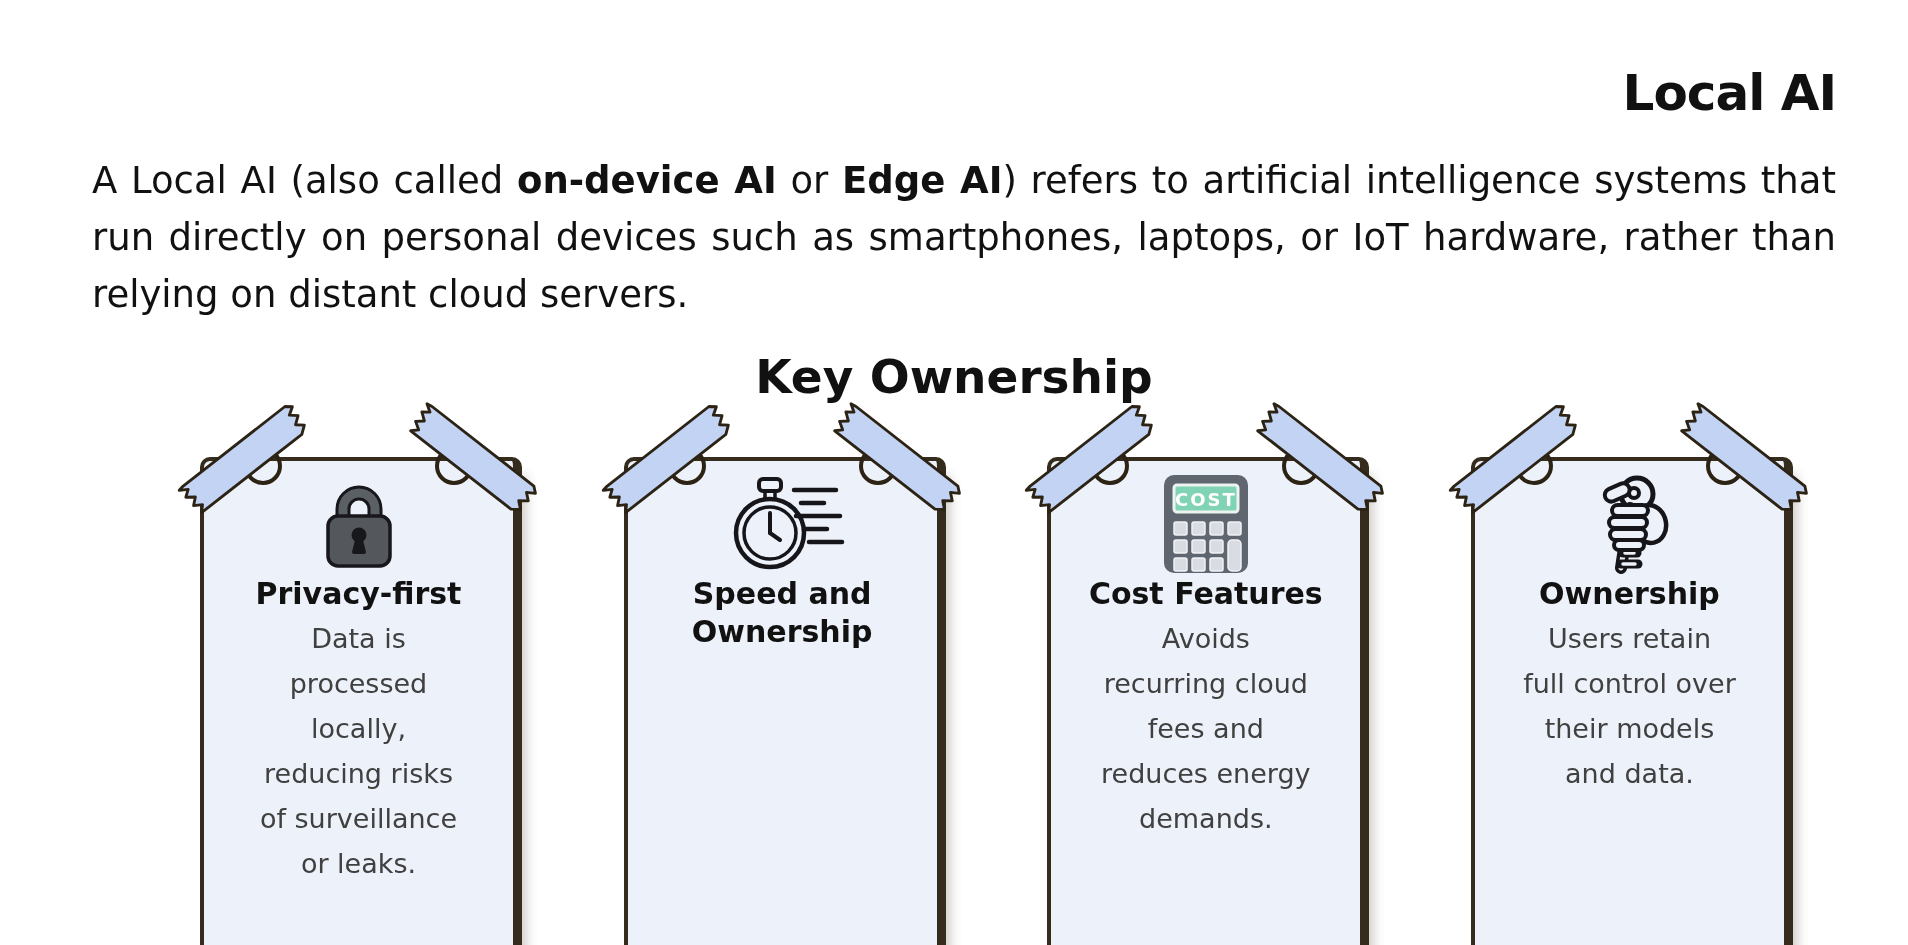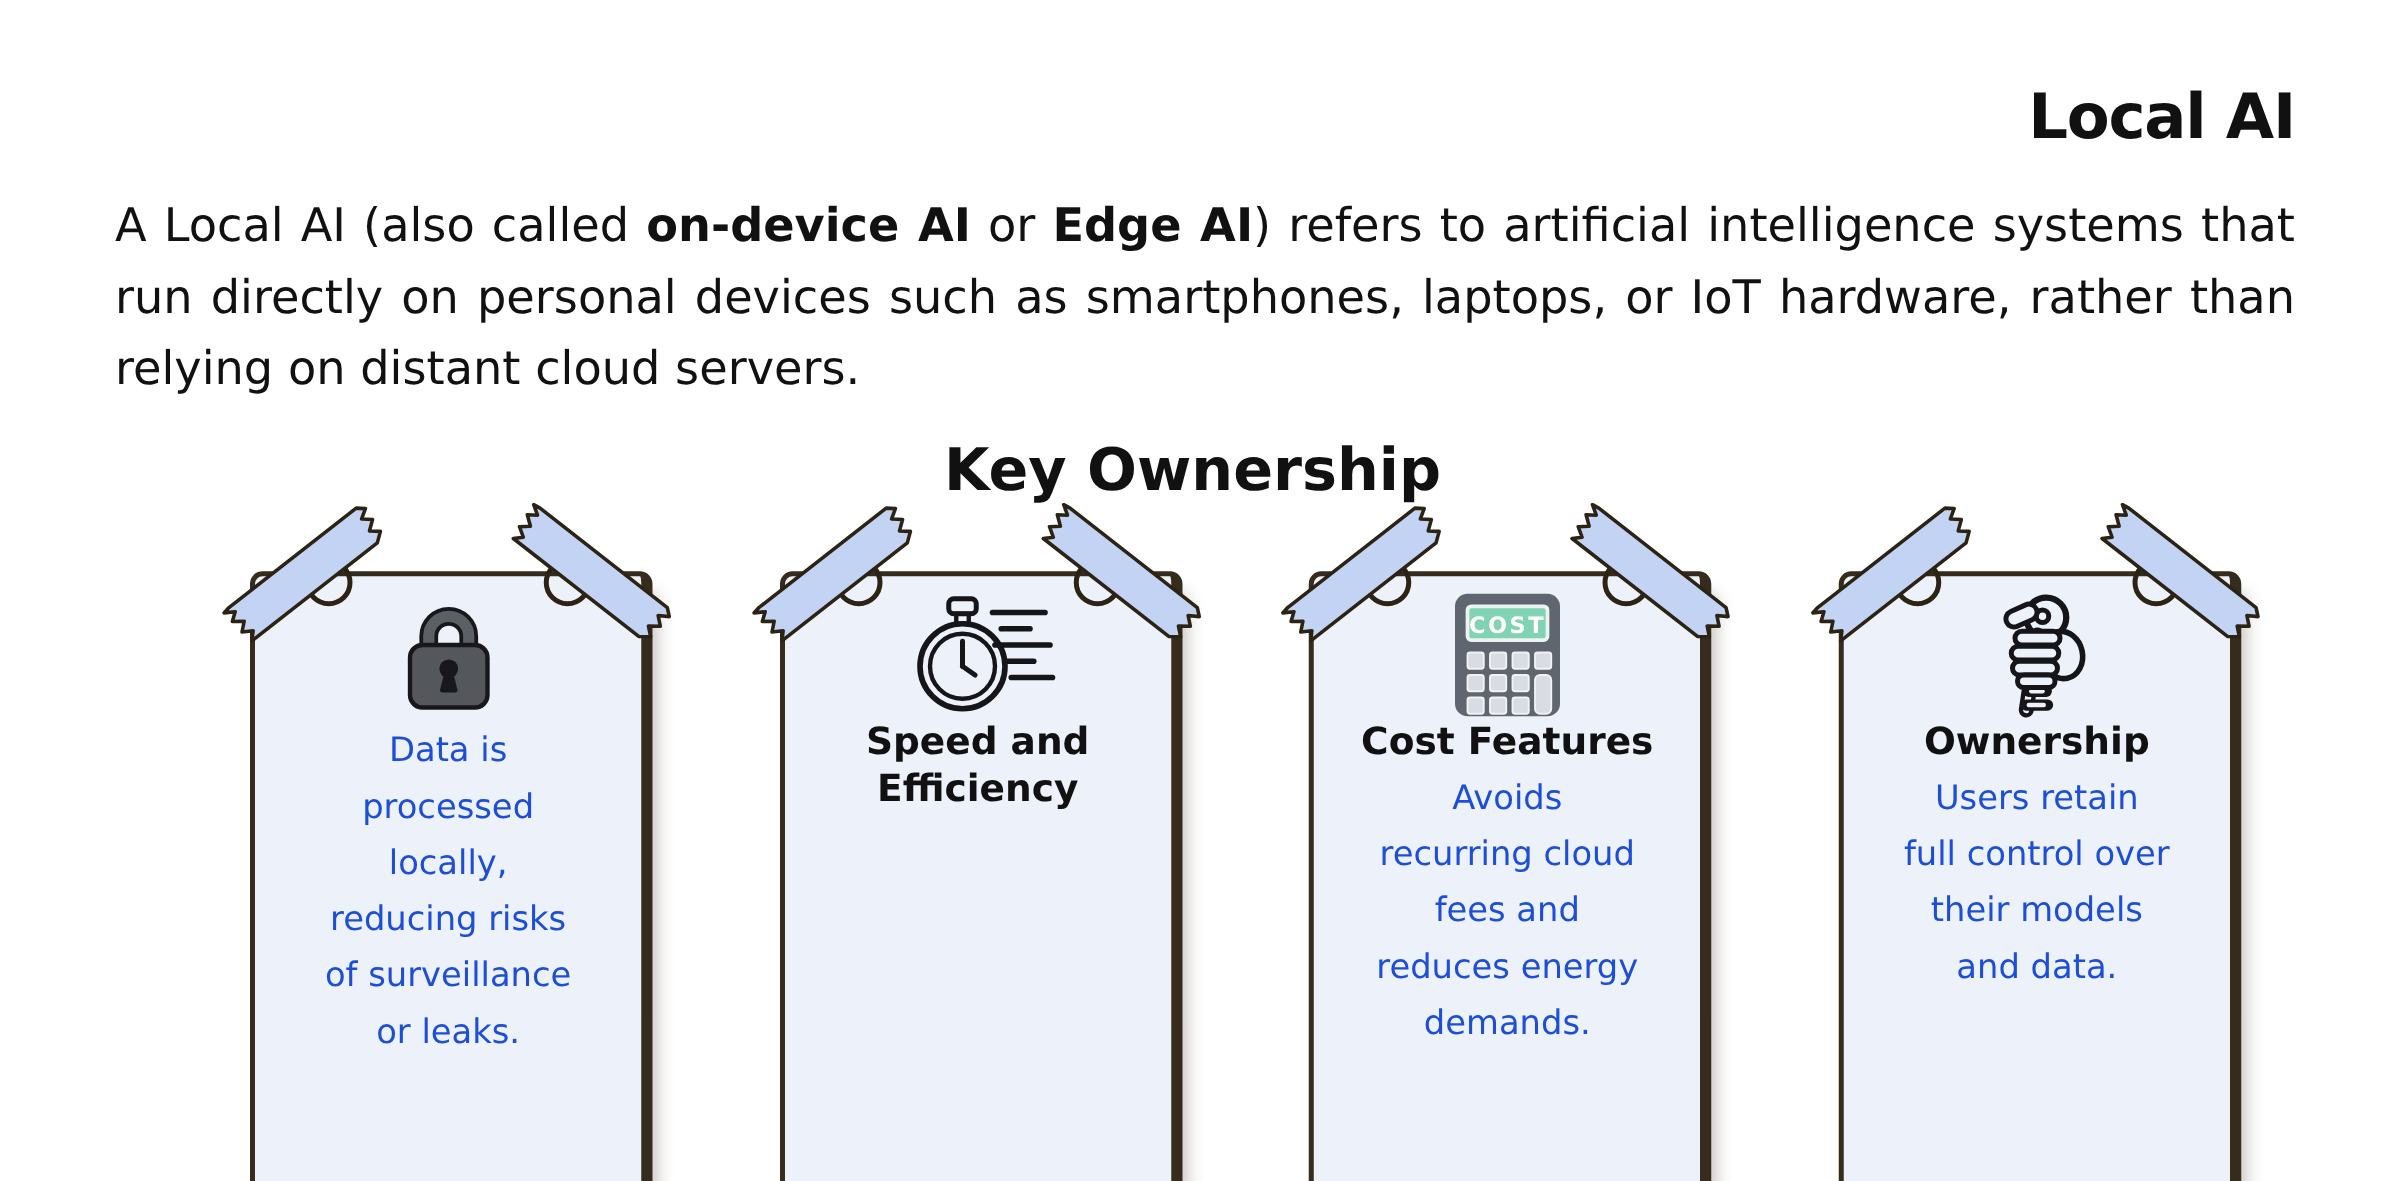--- a/index.html
+++ b/index.html
@@ -84,21 +84,21 @@
     line-height:38px;
     text-align:center;
     white-space:pre-line;
   }
   .card-desc {
     margin-top:3px;
     font-size:27px;
     line-height:45px;
     text-align:center;
     white-space:pre-line;
-    color:#1d4ed8;
+    color:#404040;
   }
 </style>
 </head>
 <body>
 
 <h1 class="page-title">Local AI</h1>
 
 <p class="intro"><span>A Local AI (also called </span><b>on-device AI</b><span> or </span><b>Edge AI</b><span>) refers to artificial intelligence systems that run directly on personal devices such as smartphones, laptops, or IoT hardware, rather than relying on distant cloud servers.</span></p>
 
 <h2 class="section-heading">Key Ownership</h2>
@@ -116,20 +116,21 @@
     </svg>
     <div class="icon-box">
       <svg width="78" height="96" viewBox="0 0 78 96">
         <path d="M23 42 v-9 a16 16 0 0 1 32 0 v9" fill="none" stroke="#17171c" stroke-width="15"></path>
         <path d="M23 42 v-9 a16 16 0 0 1 32 0 v9" fill="none" stroke="#5b6065" stroke-width="9"></path>
         <rect x="8" y="40" width="62" height="50" rx="10" fill="#54585d" stroke="#17171c" stroke-width="3.5"></rect>
         <circle cx="39" cy="59" r="7.5" fill="#17171c"></circle>
         <path d="M35.5 62 h7 l3.5 14 a2 2 0 0 1 -2 2 h-10 a2 2 0 0 1 -2 -2 z" fill="#17171c"></path>
       </svg>
     </div>
+    <div class="card-title">Privacy-first</div>
     <div class="card-desc">Data is
 processed
 locally,
 reducing risks
 of surveillance
 or leaks.</div>
   </div>
 
   <div class="card">
     <div class="curl tl"></div>
@@ -149,21 +150,21 @@
         <path d="M54 57 V37" stroke="#15151a" stroke-width="4" stroke-linecap="round"></path>
         <path d="M54 57 L64 64" stroke="#15151a" stroke-width="4" stroke-linecap="round"></path>
         <path d="M78 14 H120" stroke="#15151a" stroke-width="4.5" stroke-linecap="round"></path>
         <path d="M85 27 H108" stroke="#15151a" stroke-width="4.5" stroke-linecap="round"></path>
         <path d="M80 40 H124" stroke="#15151a" stroke-width="4.5" stroke-linecap="round"></path>
         <path d="M88 53 H111" stroke="#15151a" stroke-width="4.5" stroke-linecap="round"></path>
         <path d="M93 66 H126" stroke="#15151a" stroke-width="4.5" stroke-linecap="round"></path>
       </svg>
     </div>
     <div class="card-title">Speed and
-Efficiency</div>
+Ownership</div>
   </div>
 
   <div class="card">
     <div class="curl tl"></div>
     <div class="curl tr"></div>
     <svg class="tape tl" viewBox="0 0 160 40">
       <polygon points="12,3 148,3 154,8 146,13 153,19 145,25 152,31 144,37 10,37 16,31 8,26 15,20 7,14 14,9 6,4" fill="#c2d3f3" stroke="#2c2315" stroke-width="3" stroke-linejoin="round"></polygon>
     </svg>
     <svg class="tape tr" viewBox="0 0 160 40">
       <polygon points="12,3 148,3 154,8 146,13 153,19 145,25 152,31 144,37 10,37 16,31 8,26 15,20 7,14 14,9 6,4" fill="#c2d3f3" stroke="#2c2315" stroke-width="3" stroke-linejoin="round"></polygon>

